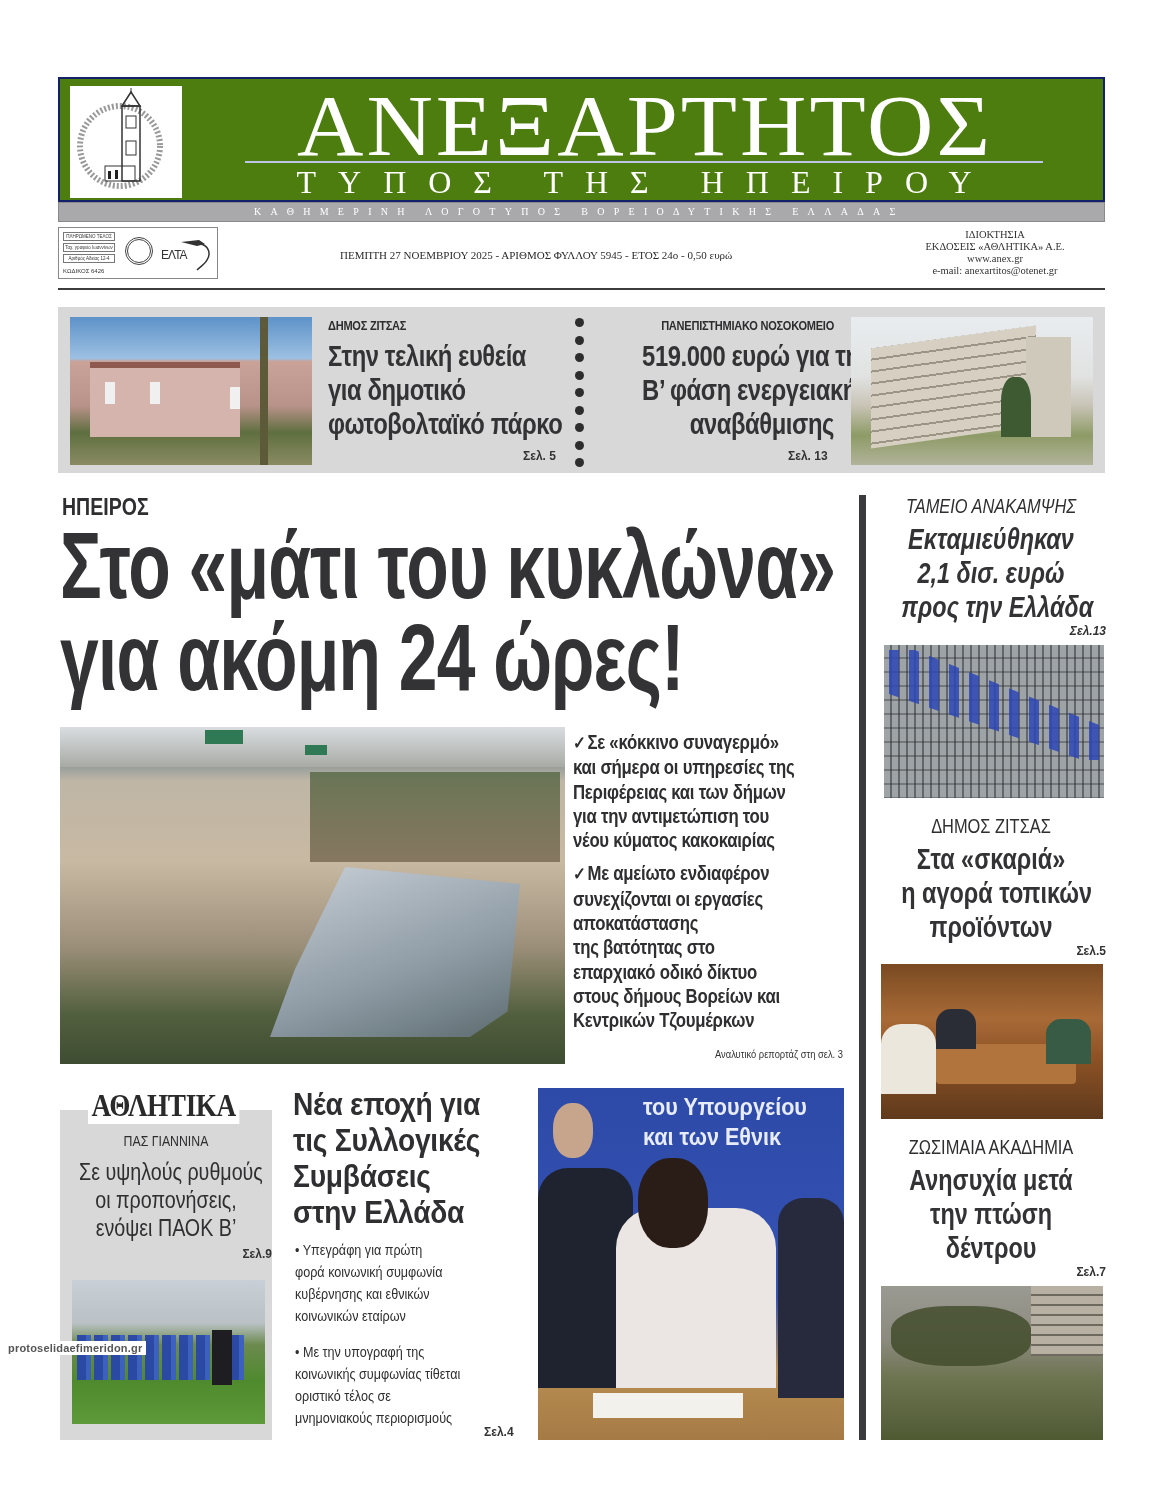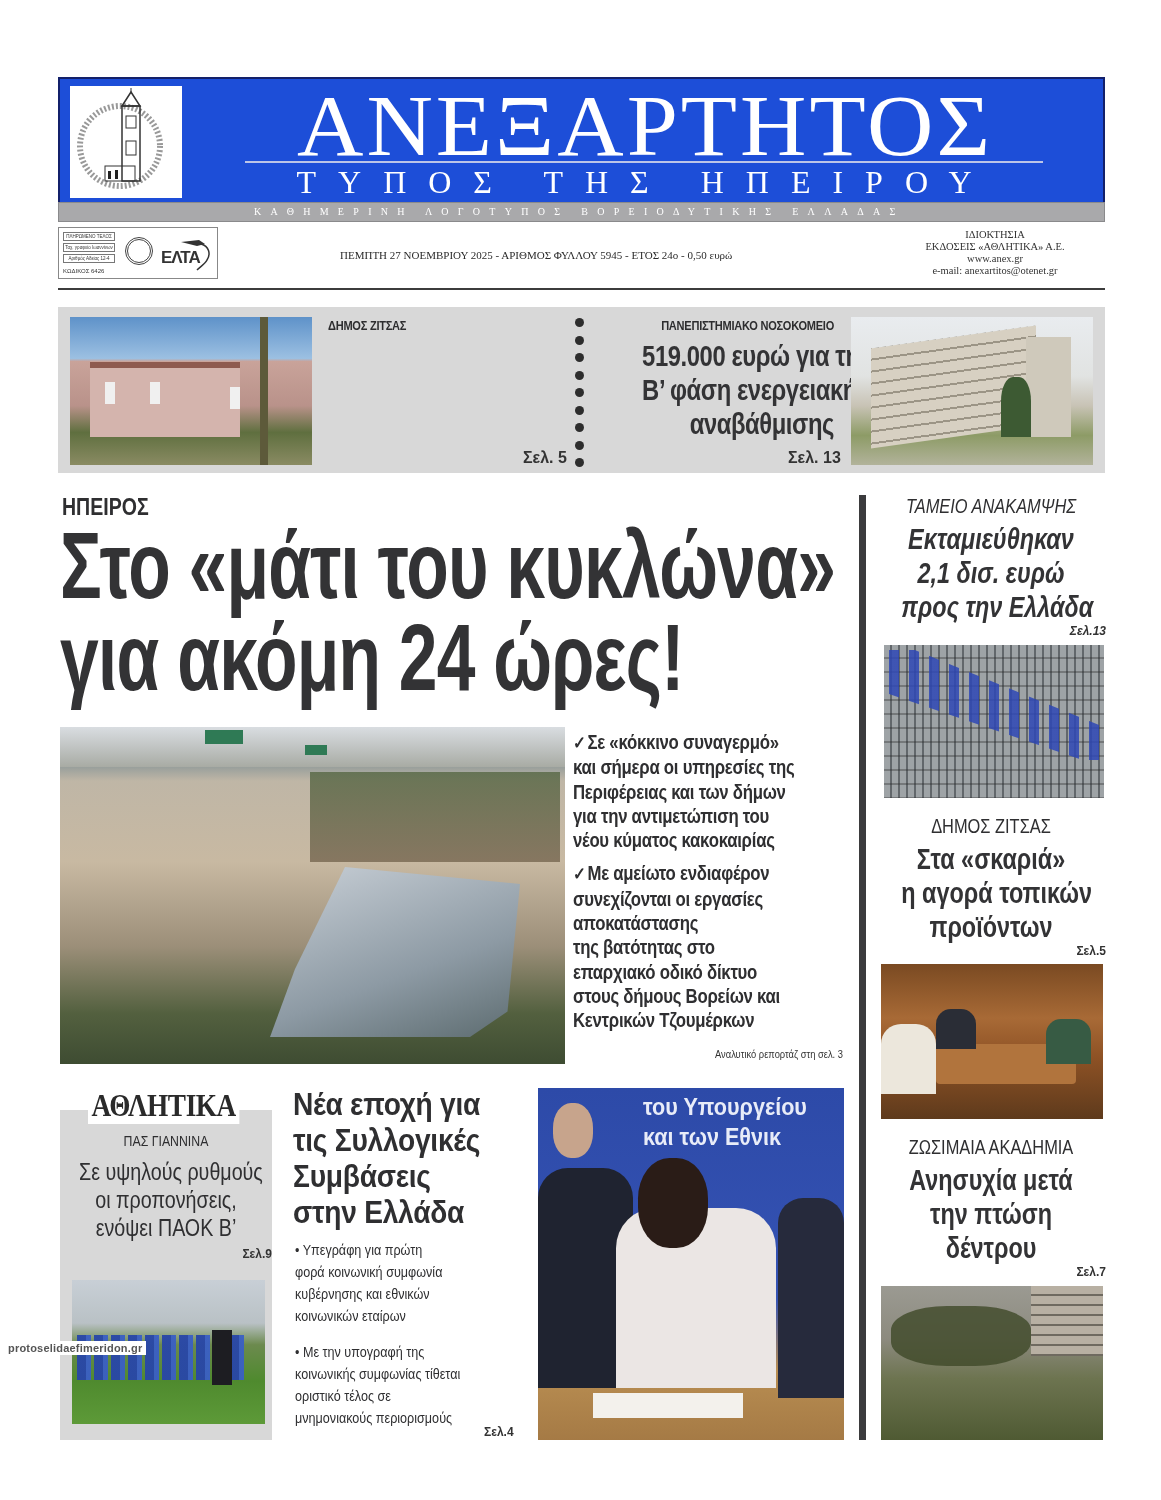--- a/index.html
+++ b/index.html
@@ -1,48 +1,48 @@
 <!DOCTYPE html>
 <html><head>
 <meta charset="utf-8">
 <style>
   * { box-sizing: border-box; margin: 0; padding: 0; }
   html, body { width: 1161px; height: 1500px; background: #ffffff; overflow: hidden; }
   body { position: relative; font-family: "Liberation Sans", sans-serif; color: #2a2a2c; }
   .abs { position: absolute; }
 
   
-  .masthead { left: 58px; top: 77px; width: 1047px; height: 143px; background: #1d4ed8; border: 2px solid #13206a; }
+  .masthead { left: 58px; top: 77px; width: 1047px; height: 125px; background: #4d7c0f; border: 2px solid #13206a; }
   .logo-box { left: 10px; top: 7px; width: 112px; height: 112px; background: #ffffff; }
   .logo-box svg { width: 100%; height: 100%; }
   .title { left: 170px; top: 0px; width: 830px; text-align: center; font-family: "Liberation Serif", serif; color: #ffffff; font-size: 92px; letter-spacing: 3px; line-height: 94px; transform: scaleY(0.95); }
   .title-rule { left: 185px; top: 82px; width: 798px; height: 2px; background: #bcc5e8; }
   .subtitle { left: 170px; top: 88px; width: 830px; text-align: center; font-family: "Liberation Serif", serif; color: #ffffff; font-size: 32px; letter-spacing: 22px; line-height: 30px; }
   .tagline-bar { left: 58px; top: 202px; width: 1047px; height: 20px; background: #a9a9ab; border: 1px solid #8a8a8c; }
   .tagline { width: 100%; text-align: left; padding-left: 195px; font-family: "Liberation Serif", serif; color: #ffffff; font-size: 10px; letter-spacing: 9.3px; line-height: 18px; }
 
   
   .stamp { left: 58px; top: 227px; width: 160px; height: 52px; border: 1px solid #888; background: #fff; }
   .stamp-left { left: 4px; top: 4px; width: 52px; }
   .stamp-cell { border: 1px solid #777; font-size: 4.5px; text-align: center; line-height: 7px; margin-bottom: 2px; color:#333; }
   .stamp-code { left: 4px; top: 40px; font-size: 6px; color: #333; }
   .stamp-seal { left: 66px; top: 9px; width: 28px; height: 28px; border-radius: 50%; border: 3px double #444; }
-  .stamp-elta { left: 102px; top: 20px; font-size: 17px; font-weight: bold; color: #333; letter-spacing: -1px; }
+  .stamp-elta { left: 102px; top: 20px; font-size: 12px; font-weight: normal; color: #333; letter-spacing: -1px; }
   .stamp-bird { left: 120px; top: 8px; width: 34px; height: 36px; }
   .dateline { left: 340px; top: 249px; font-family: "Liberation Serif", serif; font-size: 11px; color: #2a2a2a; white-space: nowrap; }
   .publisher { left: 895px; top: 229px; width: 200px; text-align: right; font-family: "Liberation Serif", serif; font-size: 10.5px; line-height: 12px; color: #333; }
   .publisher div { text-align: center; width: 200px; }
   .info-rule { left: 58px; top: 288px; width: 1047px; height: 2px; background: #3c3c3c; }
 
   
   .strip { left: 58px; top: 307px; width: 1047px; height: 166px; background: #d8d8d8; }
   .photo { overflow: hidden; }
   .teaser-kicker { font-size: 13px; font-weight: bold; color: #2d2d2f; letter-spacing: -0.3px; transform: scaleX(0.85); transform-origin: left; }
   .teaser-head { font-size: 29px; line-height: 34px; font-weight: bold; color: #333335; letter-spacing: -0.5px; transform: scaleX(0.82); transform-origin: left; white-space: nowrap; }
-  .teaser-page { font-size: 16px; font-weight: bold; color: #333; }
+  .teaser-page { font-size: 12px; font-weight: bold; color: #333; }
   .dots { left: 575px; top: 318px; width: 12px; }
   .dots span { display: block; width: 9px; height: 9px; border-radius: 50%; background: #2d2d2d; margin-bottom: 8.5px; }
 
   
   .main-kicker { left: 62px; top: 494px; font-size: 23px; font-weight: bold; color: #2f2f31; transform: scaleX(0.85); transform-origin: left; }
   .main-head { left: 60px; top: 520px; font-size: 94px; line-height: 92px; font-weight: bold; color: #333335; letter-spacing: -1px; transform: scaleX(0.74); transform-origin: left; white-space: nowrap; }
   .bullets { left: 573px; top: 730px; width: 275px; }
   .bullet { font-size: 19.5px; line-height: 24.3px; font-weight: bold; color: #2f2f31; letter-spacing: -0.3px; margin-bottom: 9px; transform: scaleX(0.86); transform-origin: left; white-space: nowrap; }
   .bullet .tick { font-size: 18px; margin-right: 2px; }
   .report-ref { left: 600px; top: 1048px; width: 243px; text-align: right; font-size: 11px; color: #333; transform: scaleX(0.85); transform-origin: right; }
@@ -122,20 +122,25 @@
 
 <div class="abs photo" style="left:70px;top:317px;width:242px;height:148px;background:linear-gradient(180deg,#5e92c9 0%,#9cc0e2 28%,#c9a39a 30%,#b9928a 60%,#5f6f3f 78%,#8a8b63 100%);">
   <div class="abs" style="left:20px;top:45px;width:150px;height:75px;background:#d4b4ad;border-top:6px solid #8e5a4f;"></div>
   <div class="abs" style="left:35px;top:65px;width:10px;height:22px;background:#f0f0f0;"></div>
   <div class="abs" style="left:80px;top:65px;width:10px;height:22px;background:#f0f0f0;"></div>
   <div class="abs" style="left:160px;top:70px;width:10px;height:22px;background:#f0f0f0;"></div>
   <div class="abs" style="left:190px;top:0;width:8px;height:148px;background:#5d5a3a;"></div>
 </div>
 <div class="abs" style="left:328px;top:318px;width:240px;">
   <div class="teaser-kicker">ΔΗΜΟΣ ΖΙΤΣΑΣ</div>
+  <div style="margin-top:6px;">
+    <div class="teaser-head">Στην τελική ευθεία</div>
+    <div class="teaser-head">για δημοτικό</div>
+    <div class="teaser-head">φωτοβολταϊκό πάρκο</div>
+  </div>
 </div>
 <div class="abs teaser-page" style="left:523px;top:449px;">Σελ. 5</div>
 
 <div class="abs dots">
   <span></span>
     <span></span>
     <span></span>
     <span></span>
     <span></span>
     <span></span>

